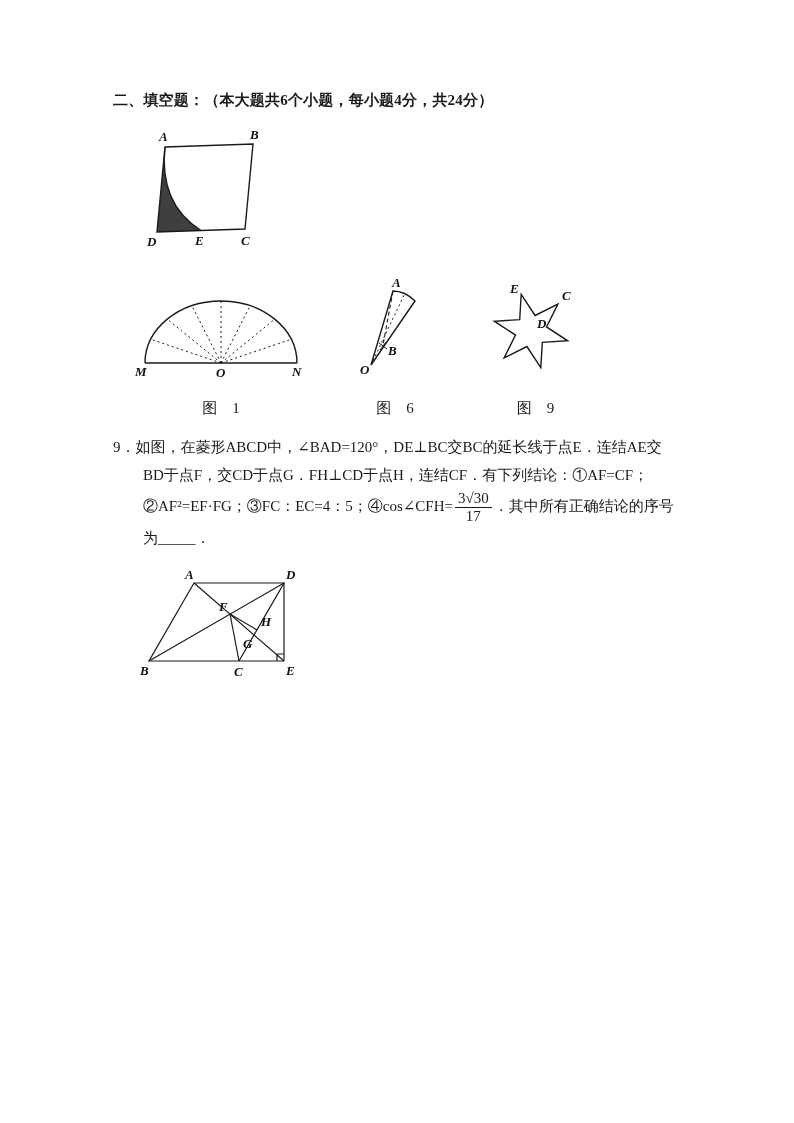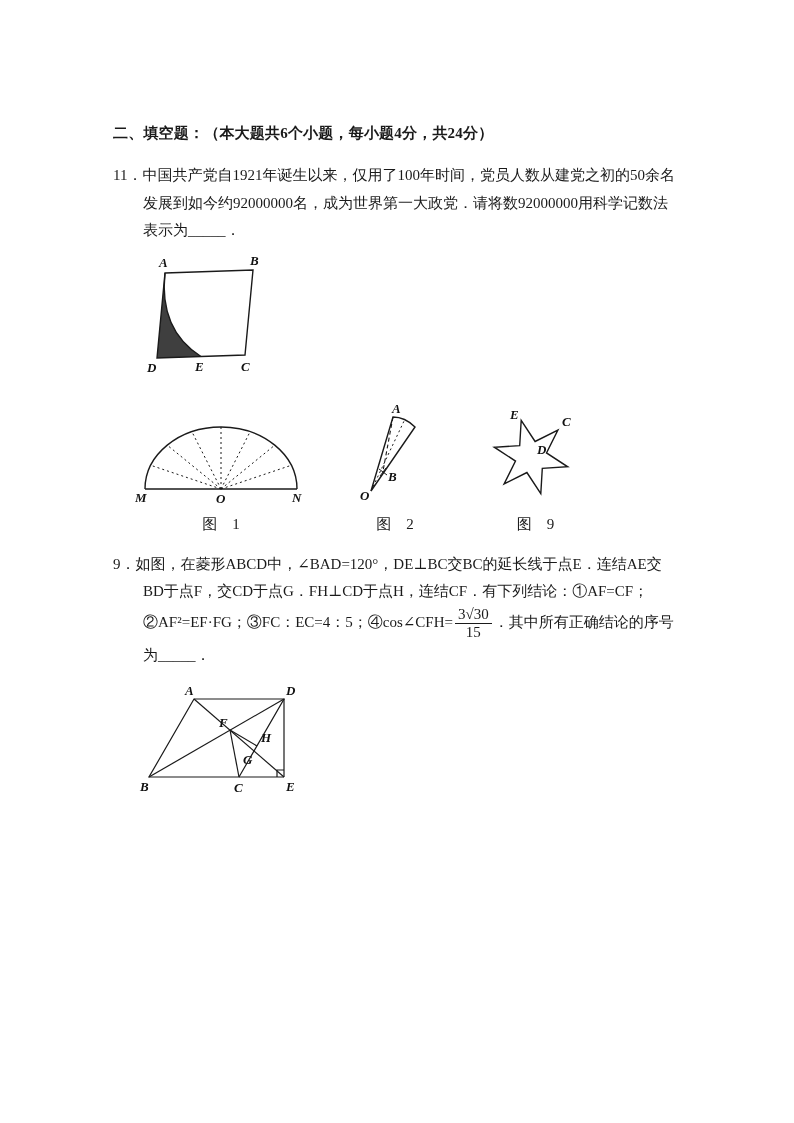--- a/index.html
+++ b/index.html
@@ -2,47 +2,46 @@
 <html><head>
 <meta charset="utf-8">
 <style>
   * { margin:0; padding:0; box-sizing:border-box; }
   html,body { background:#ffffff; }
   body {
     width:794px; height:1123px; position:relative; overflow:hidden;
     font-family:"Liberation Serif","DejaVu Serif",serif;
     color:#1a1a1a;
   }
-  .page { padding:120px 112px 0 113px; font-size:15px; line-height:1.85; }
+  .page { padding:87px 112px 0 113px; font-size:15px; line-height:1.85; }
   .section-header { font-weight:bold; margin-bottom:14px; letter-spacing:0.2px; }
   .question { padding-left:30px; text-indent:-30px; margin-bottom:10px; }
   .qnum { white-space:nowrap; }
   
   .frac { display:inline-block; vertical-align:middle; text-align:center; line-height:1.15; margin:0 2px; text-indent:0; }
   .frac .fnum { display:block; border-bottom:1px solid #1a1a1a; padding:0 3px; }
   .frac .fden { display:block; padding:0 3px; }
   .italic { font-style:italic; }
   
   .sqrt { white-space:nowrap; }
   .sqrt .rad { border-top:1px solid #1a1a1a; }
   
   .figure-block { margin:4px 0 10px 30px; }
   .fig-row { display:flex; align-items:flex-end; gap:52px; margin:8px 0 12px 22px; }
   .fig-col { display:flex; flex-direction:column; align-items:center; }
-  .fig-caption { margin-top:6px; font-size:15px; }
+  .fig-caption { margin-top:16px; font-size:15px; }
   svg text { font-family:"Liberation Serif","DejaVu Serif",serif; font-style:italic; font-weight:bold; font-size:13px; fill:#111; }
 </style>
 </head>
 <body>
 
 <div class="page">
 
   <div class="section-header">二、填空题：（本大题共6个小题，每小题4分，共24分）</div>
 
-  <p class="question"><span class="qnum">11．</span><span>中国共产党自1921年诞生以来，仅用了100年时间，党员人数从建党之初的50余名发展到如今约92000000名，成为世界第一大政党．请将数92000000用科学记数法表示为_____．</span></p>
 
 
 
 
   <div class="figure-block">
     <svg width="145" height="126" viewBox="0 0 145 126">
       <path d="M22,18 Q16,75 58,101.5 L14,103 Z" fill="#3f3f3f" stroke="none"></path>
       <path d="M22,18 L110,15 L102,100 L14,103 Z" fill="none" stroke="#1a1a1a" stroke-width="1.4"></path>
       <path d="M22,18 Q16,75 58,101.5" fill="none" stroke="#1a1a1a" stroke-width="1.3"></path>
       <text x="16" y="12">A</text>
@@ -77,34 +76,34 @@
     <div class="fig-col">
       <svg width="72" height="104" viewBox="0 0 72 104">
         <path d="M12,90 L34,16 Q46,16 56,26 Z" fill="none" stroke="#1a1a1a" stroke-width="1.4"></path>
         <path d="M12,90 L46,18" stroke="#1a1a1a" stroke-width="1" stroke-dasharray="2,3" fill="none"></path>
         <path d="M34,16 L24,70" stroke="#1a1a1a" stroke-width="1.1" stroke-dasharray="4,3" fill="none"></path>
         <path d="M20,68 L28,74 M27,67 L21,75" stroke="#1a1a1a" stroke-width="1"></path>
         <text x="33" y="12">A</text>
         <text x="1" y="99">O</text>
         <text x="29" y="80">B</text>
       </svg>
-      <div class="fig-caption">图　2</div>
+      <div class="fig-caption">图　6</div>
     </div>
     <div class="fig-col">
       <svg width="105" height="100" viewBox="0 0 105 100">
         <polygon points="38.2,15.3 52.1,36.5 74.9,25.1 63.5,47.9 84.7,61.8 59.3,63.3 57.8,88.7 43.9,67.5 21.1,78.9 32.5,56.1 11.3,42.2 36.7,40.7" fill="none" stroke="#1a1a1a" stroke-width="1.4"></polygon>
         <text x="27" y="14">E</text>
         <text x="79" y="21">C</text>
         <text x="54" y="49">D</text>
       </svg>
       <div class="fig-caption">图　9</div>
     </div>
   </div>
 
-  <p class="question"><span class="qnum">9．</span><span>如图，在菱形ABCD中，∠BAD=120°，DE⊥BC交BC的延长线于点E．连结AE交BD于点F，交CD于点G．FH⊥CD于点H，连结CF．有下列结论：①AF=CF；②AF²=EF·FG；③FC：EC=4：5；④cos∠CFH=</span><span class="frac"><span class="fnum"><span>3</span><span>√</span><span class="rad">30</span></span><span class="fden">15</span></span><span>．其中所有正确结论的序号为_____．</span></p>
+  <p class="question"><span class="qnum">9．</span><span>如图，在菱形ABCD中，∠BAD=120°，DE⊥BC交BC的延长线于点E．连结AE交BD于点F，交CD于点G．FH⊥CD于点H，连结CF．有下列结论：①AF=CF；②AF²=EF·FG；③FC：EC=4：5；④cos∠CFH=</span><span class="frac"><span class="fnum"><span>3</span><span>√</span><span class="rad">30</span></span><span class="fden">17</span></span><span>．其中所有正确结论的序号为_____．</span></p>
 
   <div class="figure-block" style="margin-left:26px;">
     <svg width="162" height="116" viewBox="0 0 162 116">
       <g fill="none" stroke="#1a1a1a" stroke-width="1.2">
         <path d="M55,20 L10,98 L100,98 L145,20 Z"></path>
         <path d="M100,98 L145,98"></path>
         <path d="M145,20 L145,98"></path>
         <path d="M55,20 L145,98"></path>
         <path d="M10,98 L145,20"></path>
         <path d="M100,98 L91,51"></path>

